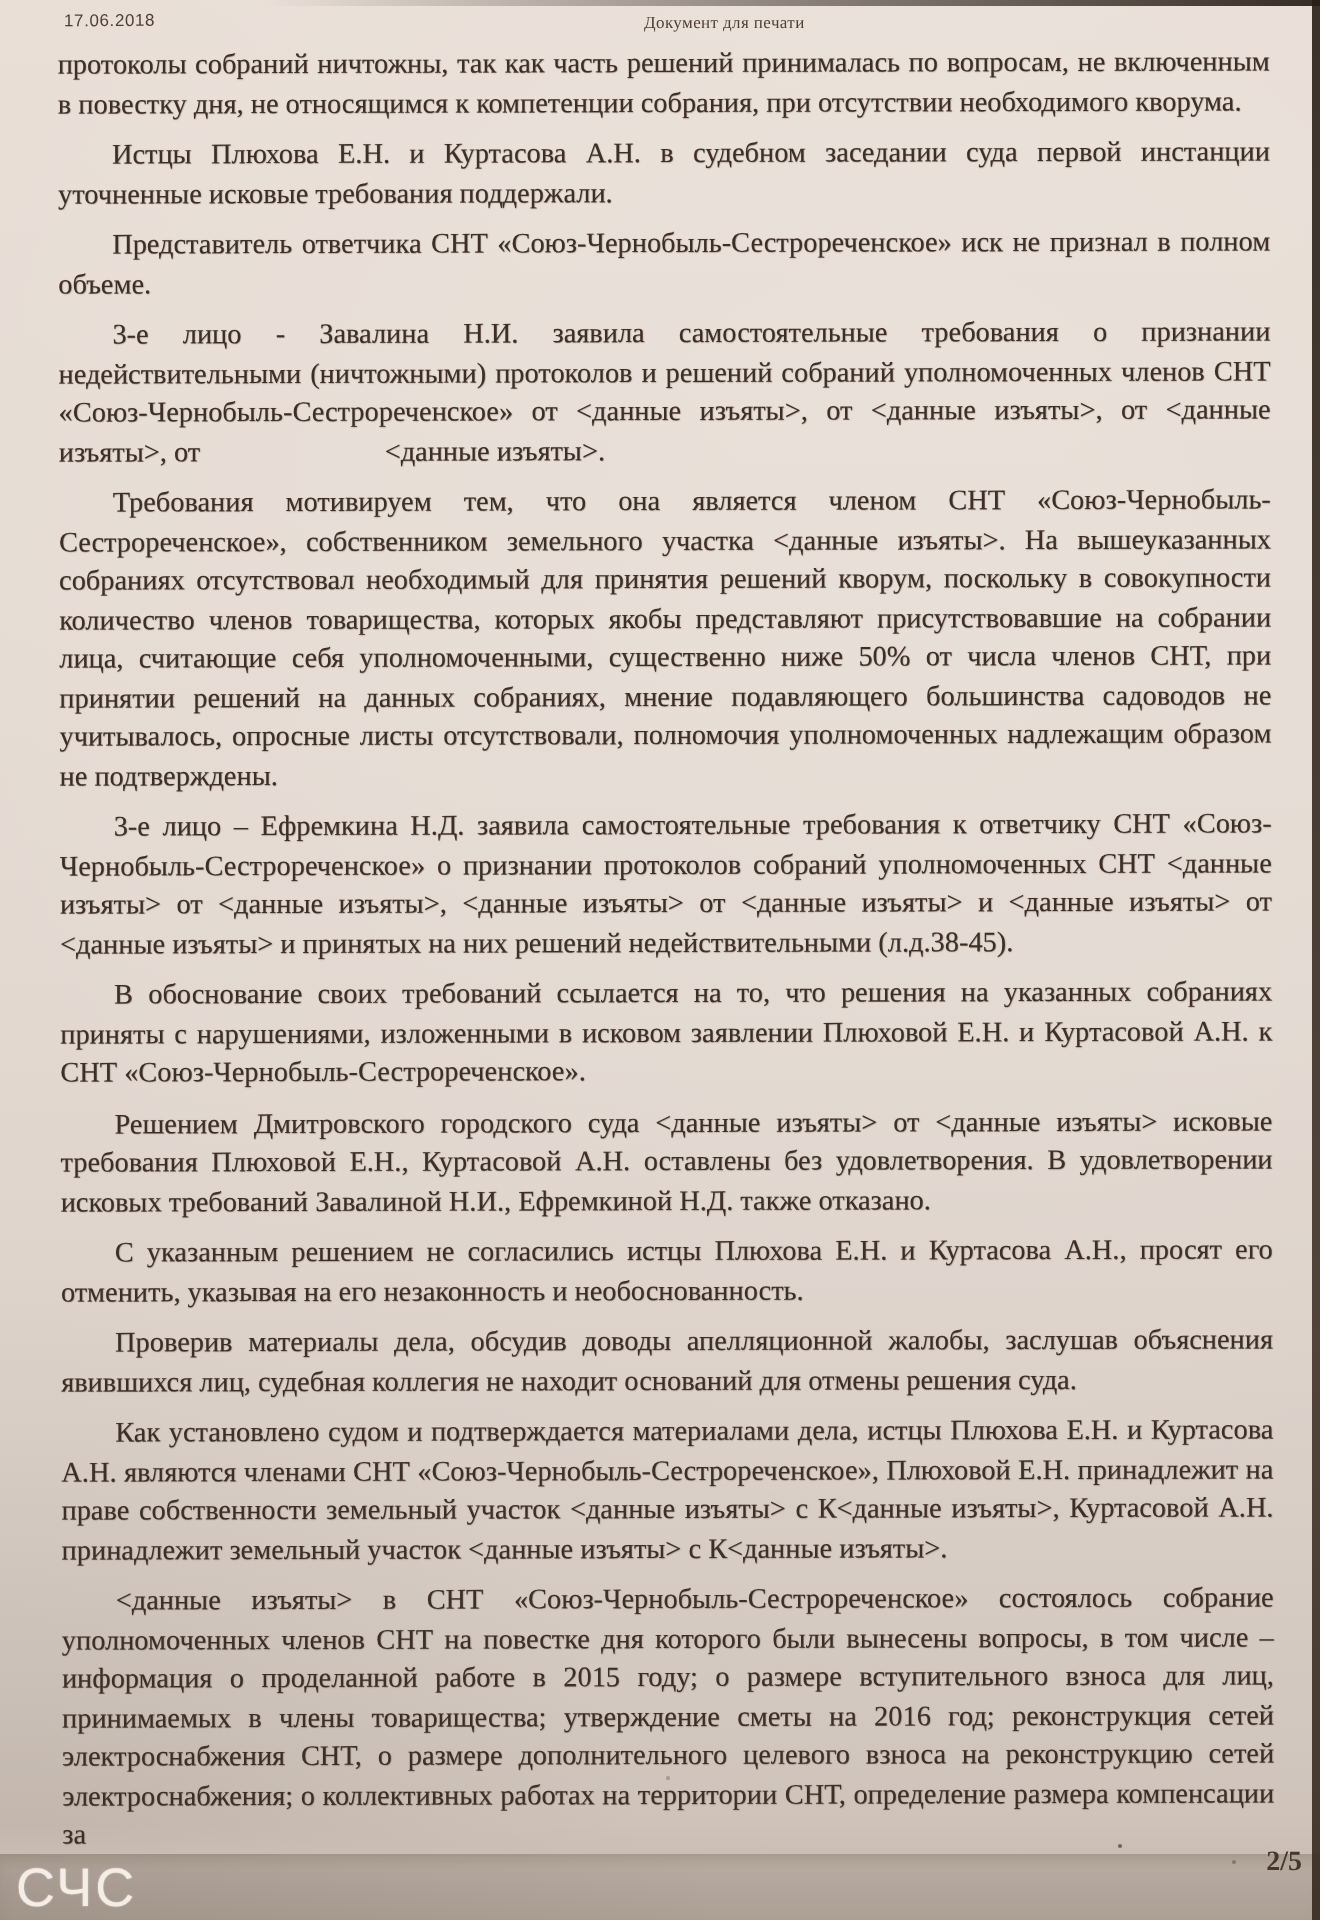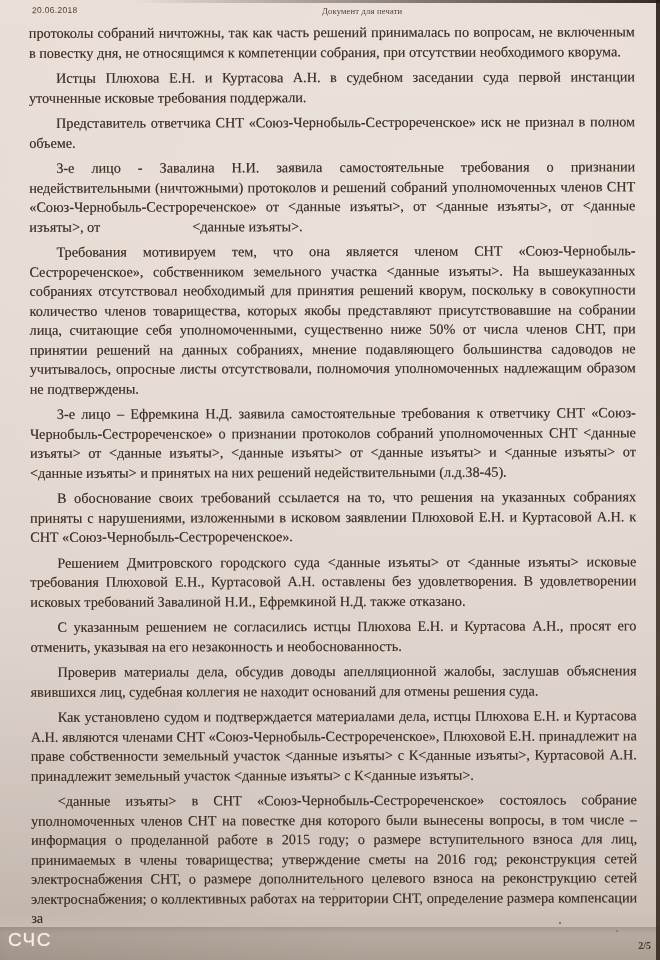--- a/index.html
+++ b/index.html
@@ -55,41 +55,40 @@
     font-size: 14.2px; line-height: 19.5px; color: #3e2f26;
     text-align: justify;
     text-shadow: 0.25px 0.25px 0.55px rgba(62,47,38,0.55);
     transform: rotate(-0.15deg);
   }
   .para { margin: 0 0 6px 0; text-indent: 27px; }
   .para.continued { text-indent: 0; }
   
   .watermark {
     position: absolute; left: 8px; top: 929px; z-index: 5;
-    font-family: "Liberation Sans", sans-serif; font-size: 19px; font-weight: 400;
+    font-family: "Liberation Sans", sans-serif; font-size: 27px; font-weight: 400;
     color: #f4eee6; letter-spacing: 1.5px;
     text-shadow: 0 0 1px rgba(255,252,246,0.6);
   }
   .pagenum {
     position: absolute; right: 9px; top: 924px; z-index: 5;
-    font-family: "Liberation Serif", serif; font-size: 10px; font-weight: bold;
+    font-family: "Liberation Serif", serif; font-size: 14px; font-weight: bold;
     color: #46362c;
-    margin-top: 16px;
   }
   .speck { position: absolute; border-radius: 50%; background: rgba(58,44,34,0.65); z-index: 4; }
   .s1 { left: 559px; top: 922px; width: 2px; height: 2px; }
   .s2 { left: 616px; top: 930px; width: 2px; height: 1.5px; opacity: .55; }
   .s3 { left: 333px; top: 888px; width: 1.5px; height: 1.5px; opacity: .4; }
 </style>
 </head>
 <body>
 
 <div class="photo">
 
-  <span class="hdr-date">20.06.2018</span>
+  <span class="hdr-date">17.06.2018</span>
 
   <span class="hdr-title">Документ для печати</span>
 
   <div class="body-text" id="paragraphs">
       <p class="para continued">протоколы собраний ничтожны, так как часть решений принималась по вопросам, не включенным в повестку дня, не относящимся к компетенции собрания, при отсутствии необходимого кворума.</p>
       <p class="para">Истцы Плюхова Е.Н. и Куртасова А.Н. в судебном заседании суда первой инстанции уточненные исковые требования поддержали.</p>
       <p class="para">Представитель ответчика СНТ «Союз-Чернобыль-Сестрореченское» иск не признал в полном объеме.</p>
       <p class="para">3-е лицо - Завалина Н.И. заявила самостоятельные требования о признании недействительными (ничтожными) протоколов и решений собраний уполномоченных членов СНТ «Союз-Чернобыль-Сестрореченское» от &lt;данные изъяты&gt;, от &lt;данные изъяты&gt;, от &lt;данные изъяты&gt;, от&nbsp;&nbsp;&nbsp;&nbsp;&nbsp;&nbsp;&nbsp;&nbsp;&nbsp;&nbsp;&nbsp;&nbsp;&nbsp;&nbsp;&nbsp;&nbsp;&nbsp;&nbsp;&nbsp;&nbsp;&nbsp;&nbsp;&nbsp;&nbsp;&nbsp;&nbsp;&lt;данные изъяты&gt;.</p>
       <p class="para">Требования мотивируем тем, что она является членом СНТ «Союз-Чернобыль-Сестрореченское», собственником земельного участка &lt;данные изъяты&gt;. На вышеуказанных собраниях отсутствовал необходимый для принятия решений кворум, поскольку в совокупности количество членов товарищества, которых якобы представляют присутствовавшие на собрании лица, считающие себя уполномоченными, существенно ниже 50% от числа членов СНТ, при принятии решений на данных собраниях, мнение подавляющего большинства садоводов не учитывалось, опросные листы отсутствовали, полномочия уполномоченных надлежащим образом не подтверждены.</p>
       <p class="para">3-е лицо – Ефремкина Н.Д. заявила самостоятельные требования к ответчику СНТ «Союз-Чернобыль-Сестрореченское» о признании протоколов собраний уполномоченных СНТ &lt;данные изъяты&gt; от &lt;данные изъяты&gt;, &lt;данные изъяты&gt; от &lt;данные изъяты&gt; и &lt;данные изъяты&gt; от &lt;данные изъяты&gt; и принятых на них решений недействительными (л.д.38-45).</p>

